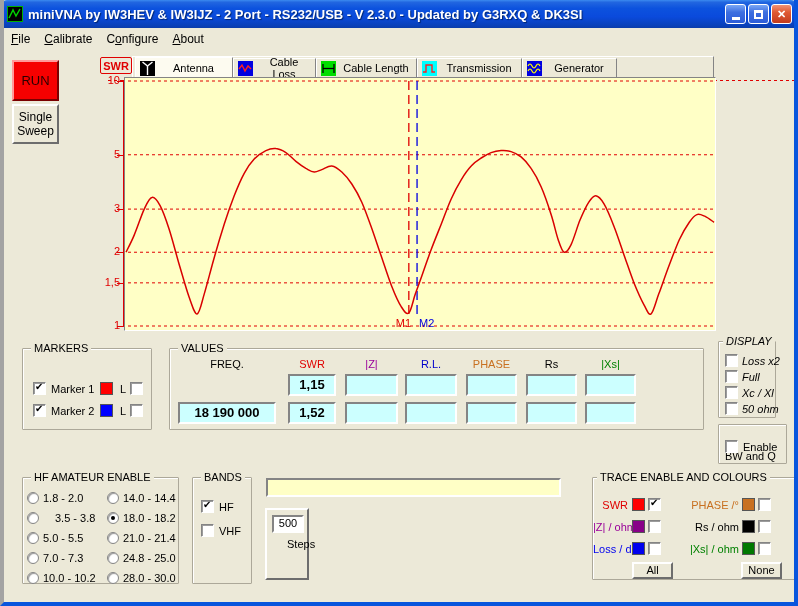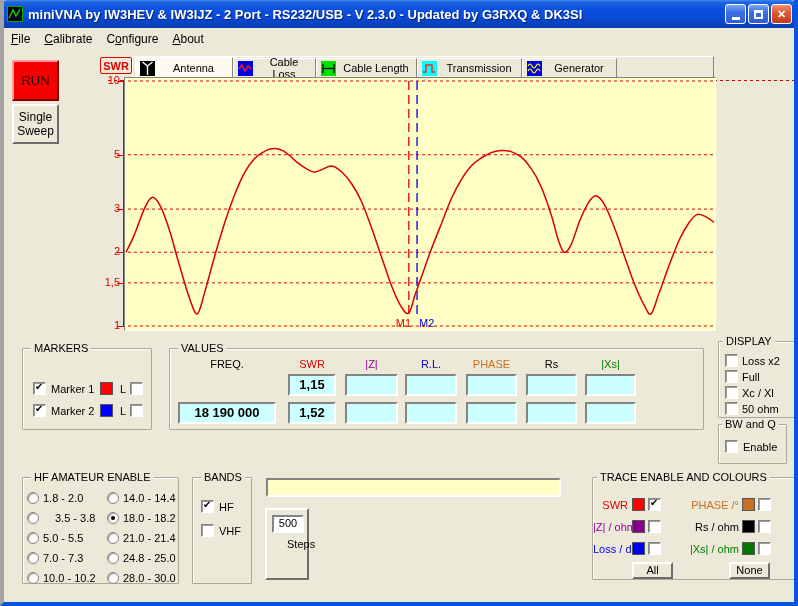--- a/index.html
+++ b/index.html
@@ -212,34 +212,34 @@
       <div class="vfield" style="left:415px;top:25px;width:51px;"></div>
       <div class="vfield" style="left:8px;top:53px;width:98px;">18 190 000</div>
       <div class="vfield" style="left:118px;top:53px;width:48px;">1,52</div>
       <div class="vfield" style="left:175px;top:53px;width:53px;"></div>
       <div class="vfield" style="left:235px;top:53px;width:52px;"></div>
       <div class="vfield" style="left:296px;top:53px;width:51px;"></div>
       <div class="vfield" style="left:356px;top:53px;width:51px;"></div>
       <div class="vfield" style="left:415px;top:53px;width:51px;"></div>
     </div>
 
-  <div class="gbox" id="display-panel" style="left:714px;top:341px;width:79px;height:77px;">
+  <div class="gbox" id="display-panel" style="left:714px;top:341px;width:58px;height:77px;font-style:italic;">
     <span class="legend" style="left:4px;">DISPLAY</span>
   <div class="cb" style="left:6px;top:12px;"></div>
       <div class="wlabel" style="left:23px;top:13px;">Loss x2</div>
       <div class="cb" style="left:6px;top:28px;"></div>
       <div class="wlabel" style="left:23px;top:29px;">Full</div>
       <div class="cb" style="left:6px;top:44px;"></div>
       <div class="wlabel" style="left:23px;top:45px;">Xc / Xl</div>
       <div class="cb" style="left:6px;top:60px;"></div>
       <div class="wlabel" style="left:23px;top:61px;">50 ohm</div>
     </div>
 
   <div class="gbox" style="left:714px;top:424px;width:69px;height:40px;">
-    <span class="legend" style="left:3px;">BW and Q</span>
+    <span class="legend" style="left:3px;margin-top:32px;">BW and Q</span>
     <div class="cb" style="left:6px;top:15px;"></div>
     <div class="wlabel" style="left:24px;top:16px;">Enable</div>
   </div>
 
   <div class="gbox" id="hf-bands-panel" style="left:18px;top:477px;width:157px;height:107px;">
     <span class="legend">HF AMATEUR ENABLE</span>
   <div class="radio" style="left:4px;top:14px;"></div>
       <div class="wlabel" style="left:20px;top:14px;">1.8 - 2.0</div>
       <div class="radio" style="left:4px;top:34px;"></div>
       <div class="wlabel" style="left:32px;top:34px;">3.5 - 3.8</div>
@@ -271,21 +271,21 @@
 
   <div class="sweep-field"></div>
   <div class="steps-panel">
     <div class="steps-field">500</div>
     <div class="steps-label">Steps</div>
   </div>
 
   <div class="gbox" id="trace-panel" style="left:588px;top:477px;width:225px;height:103px;">
     <span class="legend" style="left:4px;">TRACE ENABLE AND COLOURS</span>
     <div class="btn" style="left:39px;top:84px;width:41px;height:17px;">All</div>
-    <div class="btn" style="left:136px;top:84px;width:41px;height:17px;">None</div>
+    <div class="btn" style="left:148px;top:84px;width:41px;height:17px;">None</div>
   <div class="wlabel" style="left:0px;top:21px;width:35px;text-align:right;color:#E00000;">SWR</div>
       <div class="swatch" style="left: 39px; top: 20px; background: rgb(255, 0, 0);"></div>
       <div class="cb checked" style="left:55px;top:20px;"></div>
       <div class="wlabel" style="left:80px;top:21px;width:66px;text-align:right;color:#C87020;">PHASE /°</div>
       <div class="swatch" style="left: 149px; top: 20px; background: rgb(200, 112, 32);"></div>
       <div class="cb" style="left:165px;top:20px;"></div>
       <div class="wlabel" style="left:0px;top:43px;width:35px;text-align:right;color:#990099;">|Z| / ohm</div>
       <div class="swatch" style="left: 39px; top: 42px; background: rgb(136, 0, 136);"></div>
       <div class="cb" style="left:55px;top:42px;"></div>
       <div class="wlabel" style="left:80px;top:43px;width:66px;text-align:right;color:#000000;">Rs / ohm</div>

